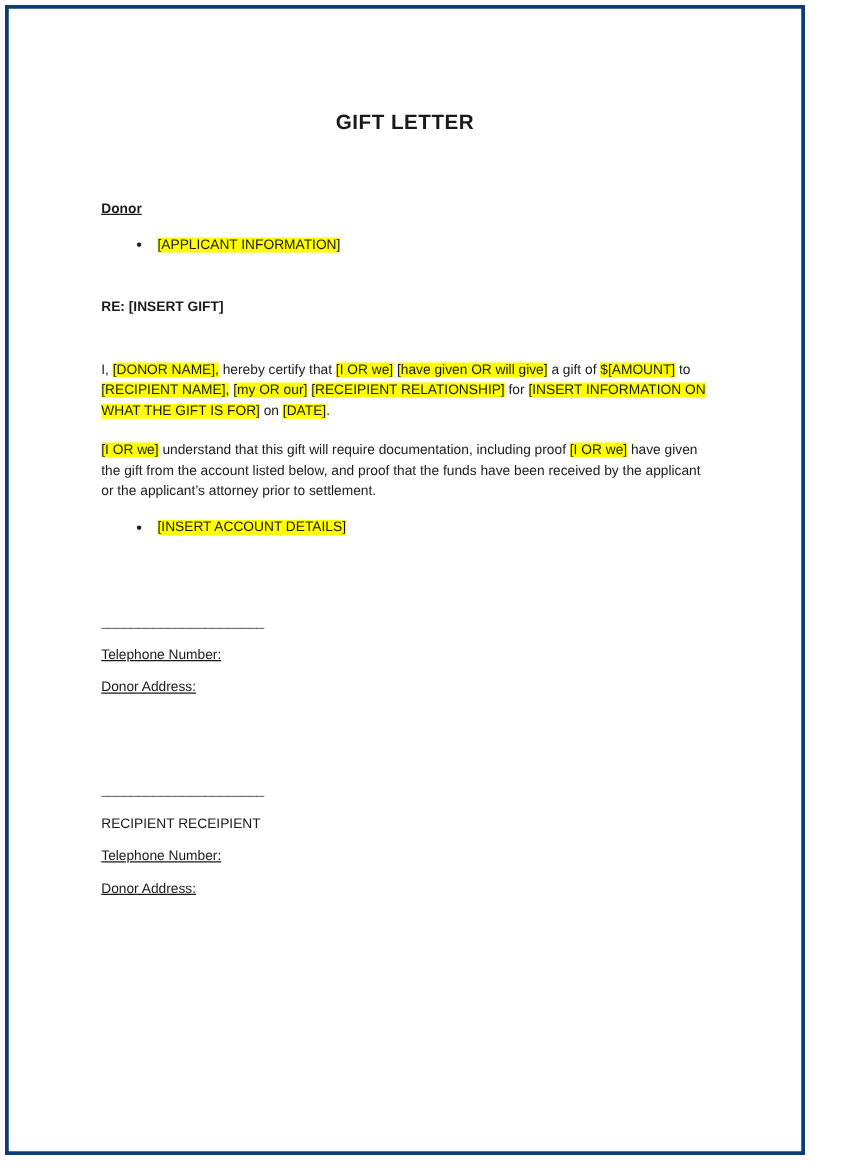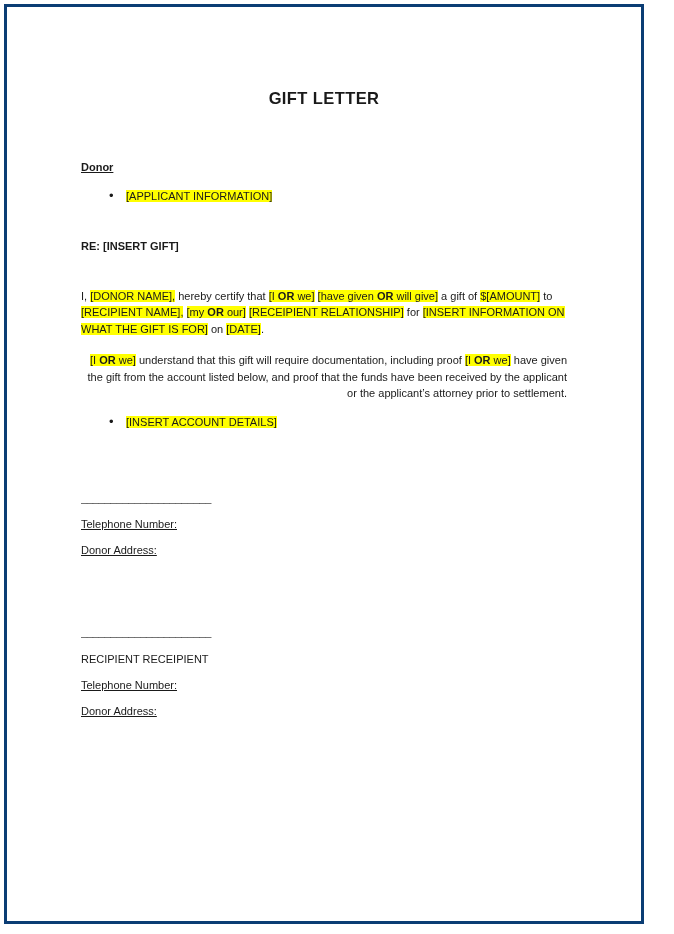--- a/index.html
+++ b/index.html
@@ -86,26 +86,26 @@
   }
   .body-para {
     margin: 0;
     font-size: 11px;
     line-height: 16.4px;
     color: #1a1a1a;
     text-align: left;
   }
   .para-1 { padding-top: 36px; }
   .para-2 { padding-top: 15px; }
-  .para-3 { padding-top: 15px; text-align: right; }
+  .para-3 { padding-top: 15px; }
   .hl {
     background-color: #ffff00;
   }
   .b {
-    font-weight: bold;
+    font-weight: normal;
   }
   .sig-block.donor-block {
     padding-top: 62px;
   }
   .sig-block.recipient-block {
     padding-top: 68px;
   }
   .sig-rule {
     font-size: 11px;
     line-height: 13px;

